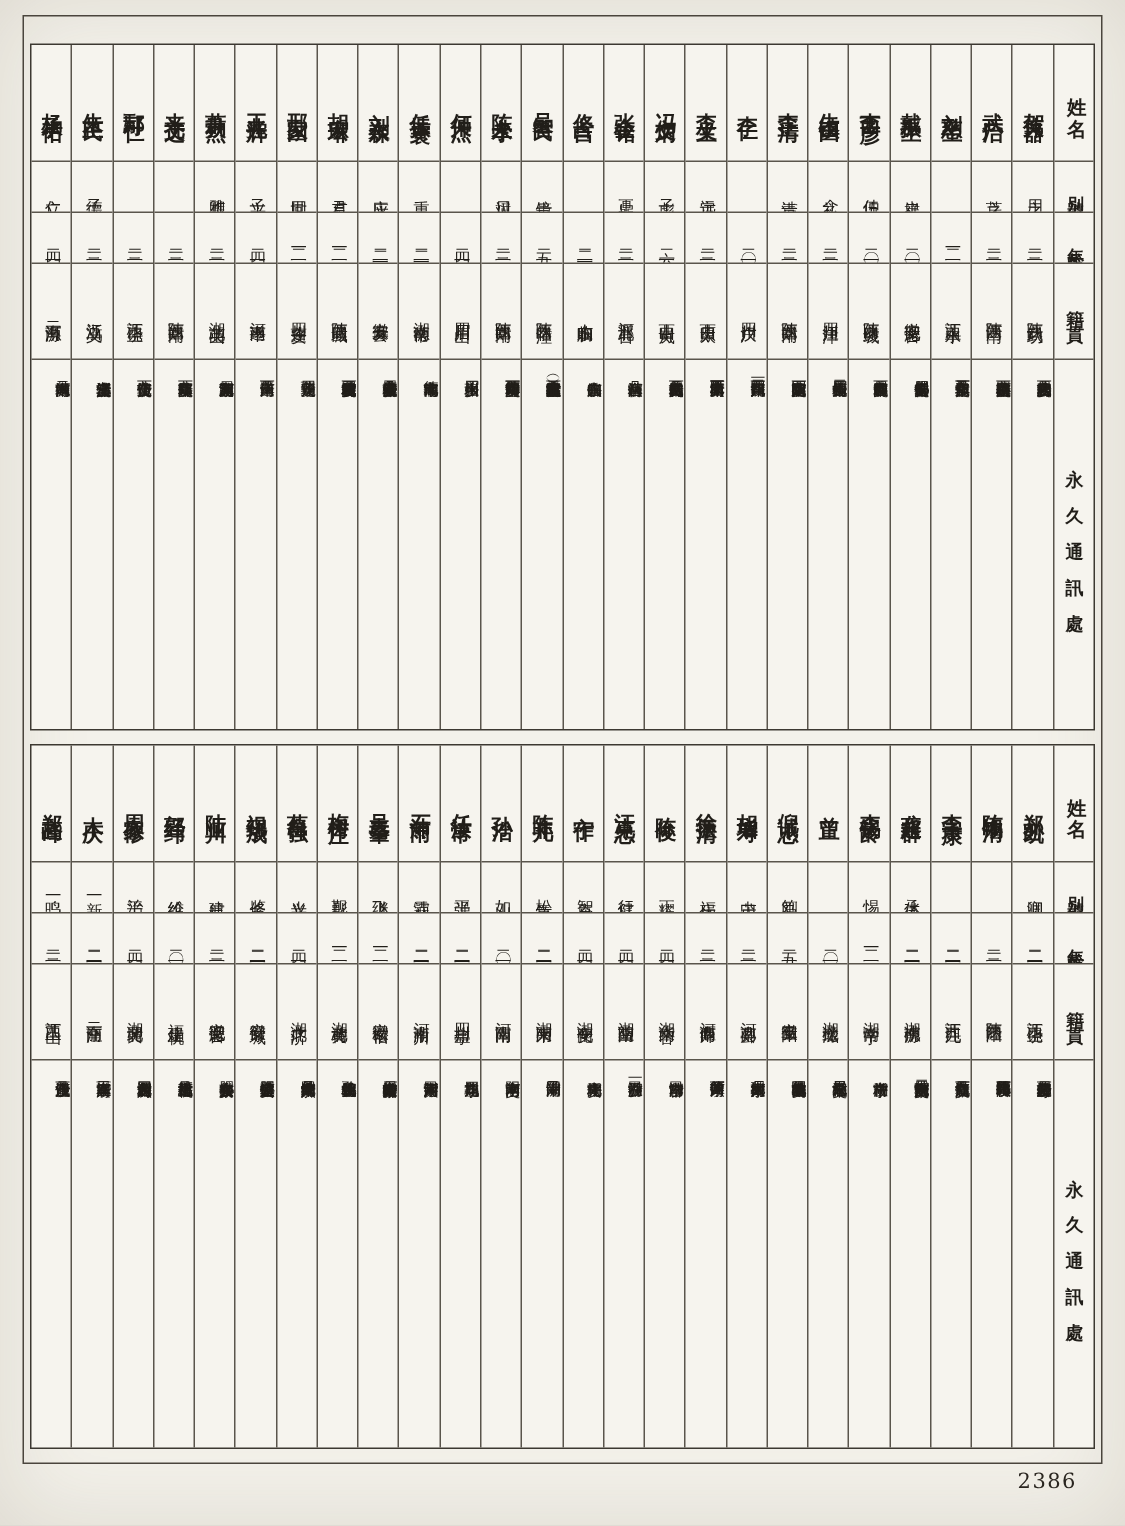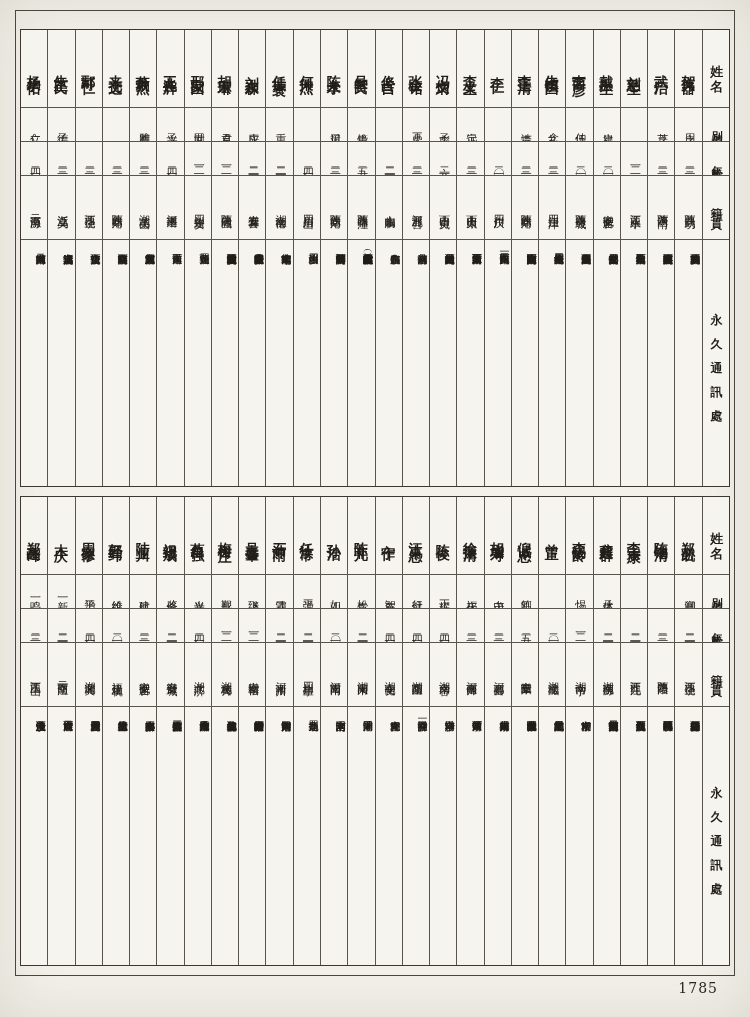--- a/index.html
+++ b/index.html
@@ -462,14 +462,14 @@
         </div>
         <div class="col">
           <div class="cell c-name center">郑高峰</div>
           <div class="cell c-alias center">一鸣</div>
           <div class="cell c-age center">二三</div>
           <div class="cell c-origin center">江西玉山</div>
           <div class="cell c-address">江西上饶沙溪余立茂号</div>
         </div>
       </div>
   </div>
-  <div class="page-number">1785</div>
+  <div class="page-number">2386</div>
 </div>
 
 </body></html>

